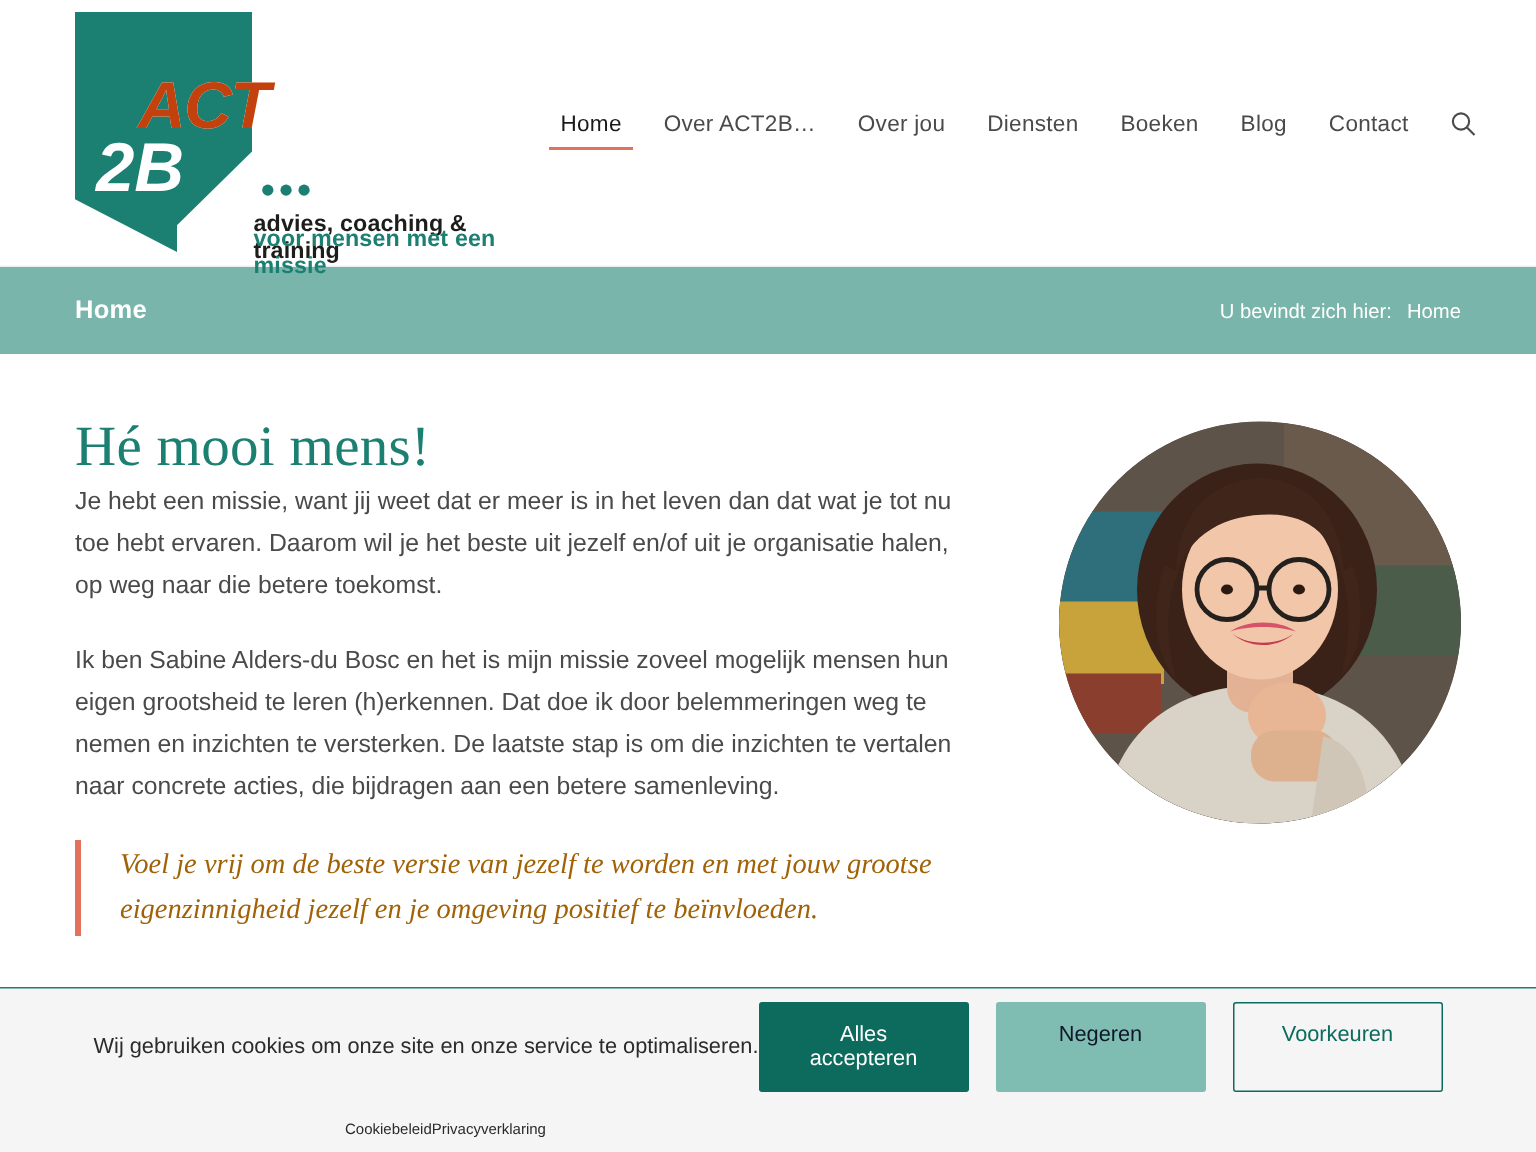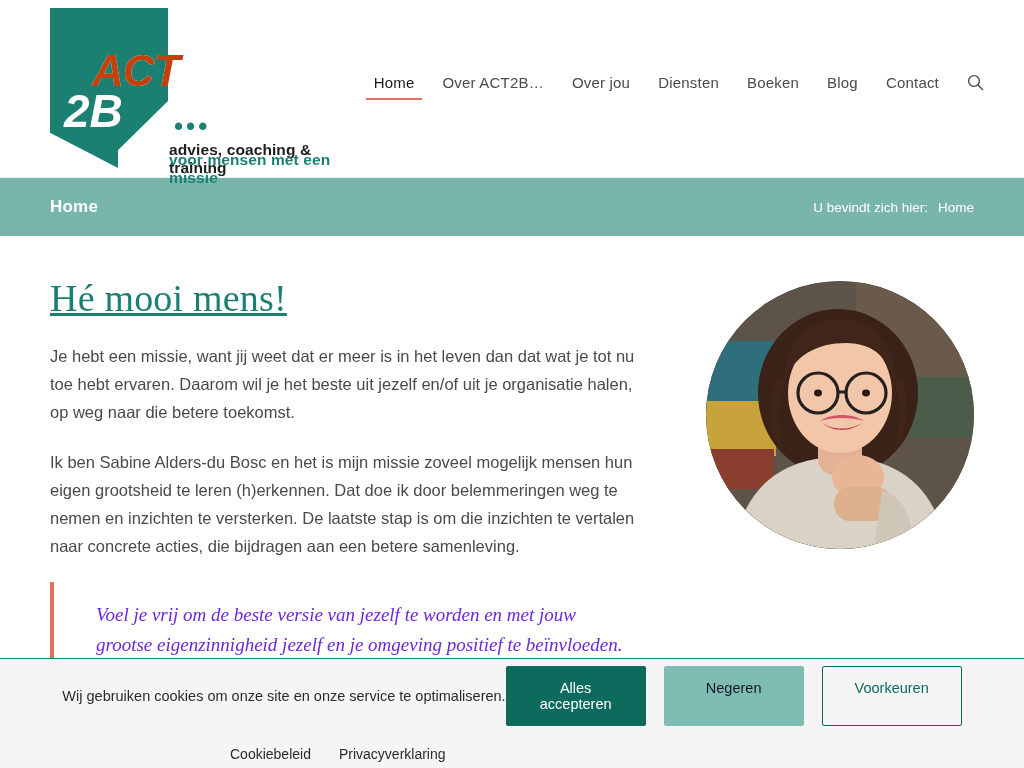--- a/index.html
+++ b/index.html
@@ -164,43 +164,41 @@
     height: 492px;
   }
   .content-col {
     width: 600px;
   }
   h1.page-heading {
     font-family: "Liberation Serif", serif;
     font-size: 38px;
     font-weight: normal;
     color: #1b7f72;
-    margin-bottom: 22px;
     letter-spacing: 0.2px;
-    text-decoration: underline;
   }
   .content p {
     font-size: 16.5px;
     line-height: 28px;
     color: #4a4a4a;
     margin-bottom: 22px;
     max-width: 596px;
   }
   .pull-quote {
     border-left: 4px solid #e2725b;
     padding: 2px 0 2px 26px;
     margin-top: 8px;
   }
   .pull-quote p {
     font-family: "Liberation Serif", serif;
     font-style: italic;
     font-size: 19px;
     line-height: 30px;
-    color: #6d28d9;
-    margin: 16px;
+    color: #a16207;
+    margin: 0;
     max-width: 560px;
   }
   .portrait {
     position: absolute;
     right: 50px;
     top: 45px;
     width: 268px;
     height: 268px;
     border-radius: 50%;
     overflow: hidden;
@@ -256,24 +254,24 @@
     background: #7fbdb2;
     color: #0f172a;
   }
   .btn-prefs {
     background: #f5f5f5;
     color: #0c6b5c;
     border: 1px solid #0c6b5c;
   }
   .cookie-links {
     display: flex;
-    gap: 28px;
+    gap: 0;
     margin-top: 20px;
     margin-left: 200px;
-    font-size: 14px;
+    font-size: 10px;
     color: #2b2b2b;
   }
   .cookie-links span { cursor: pointer; }
 </style>
 </head>
 <body>
 
 <header class="site-header">
   <div class="logo-wrap">
     <div class="logo-shape"></div>

